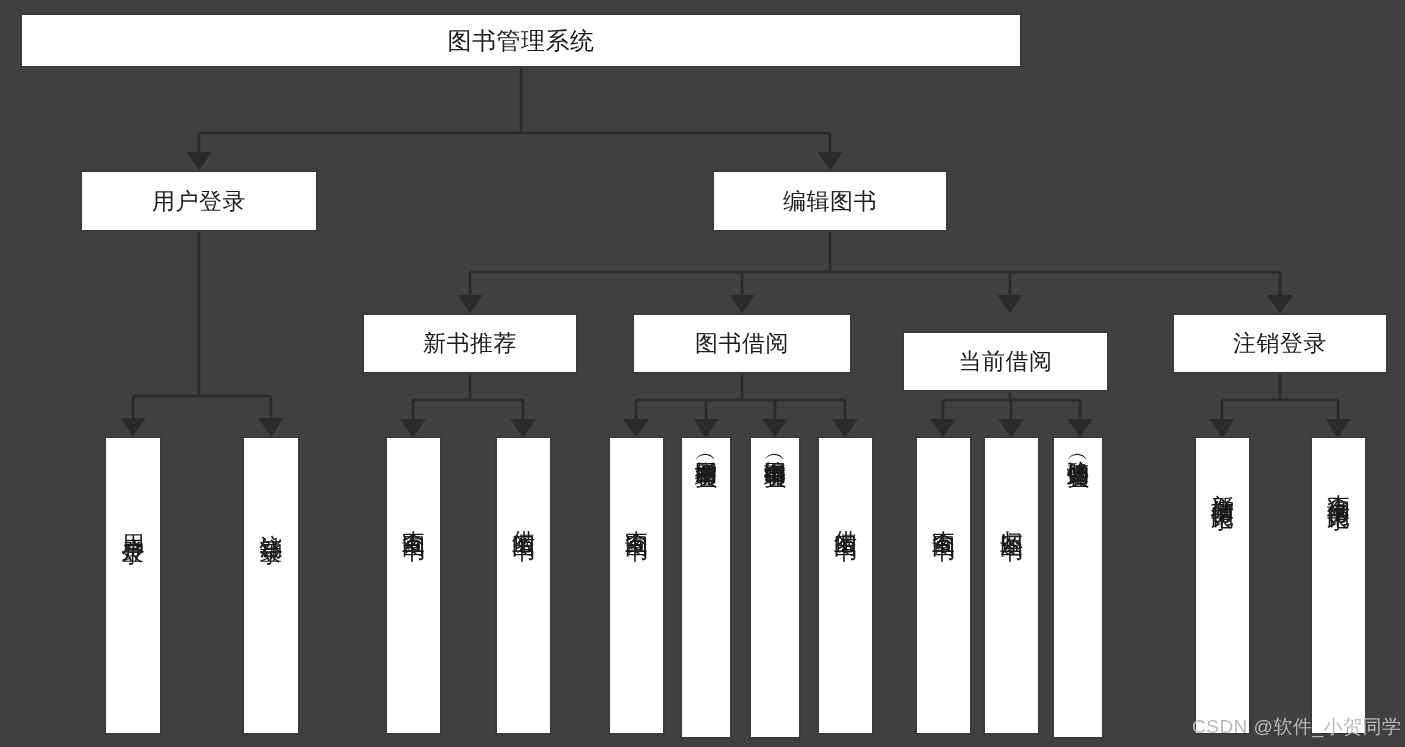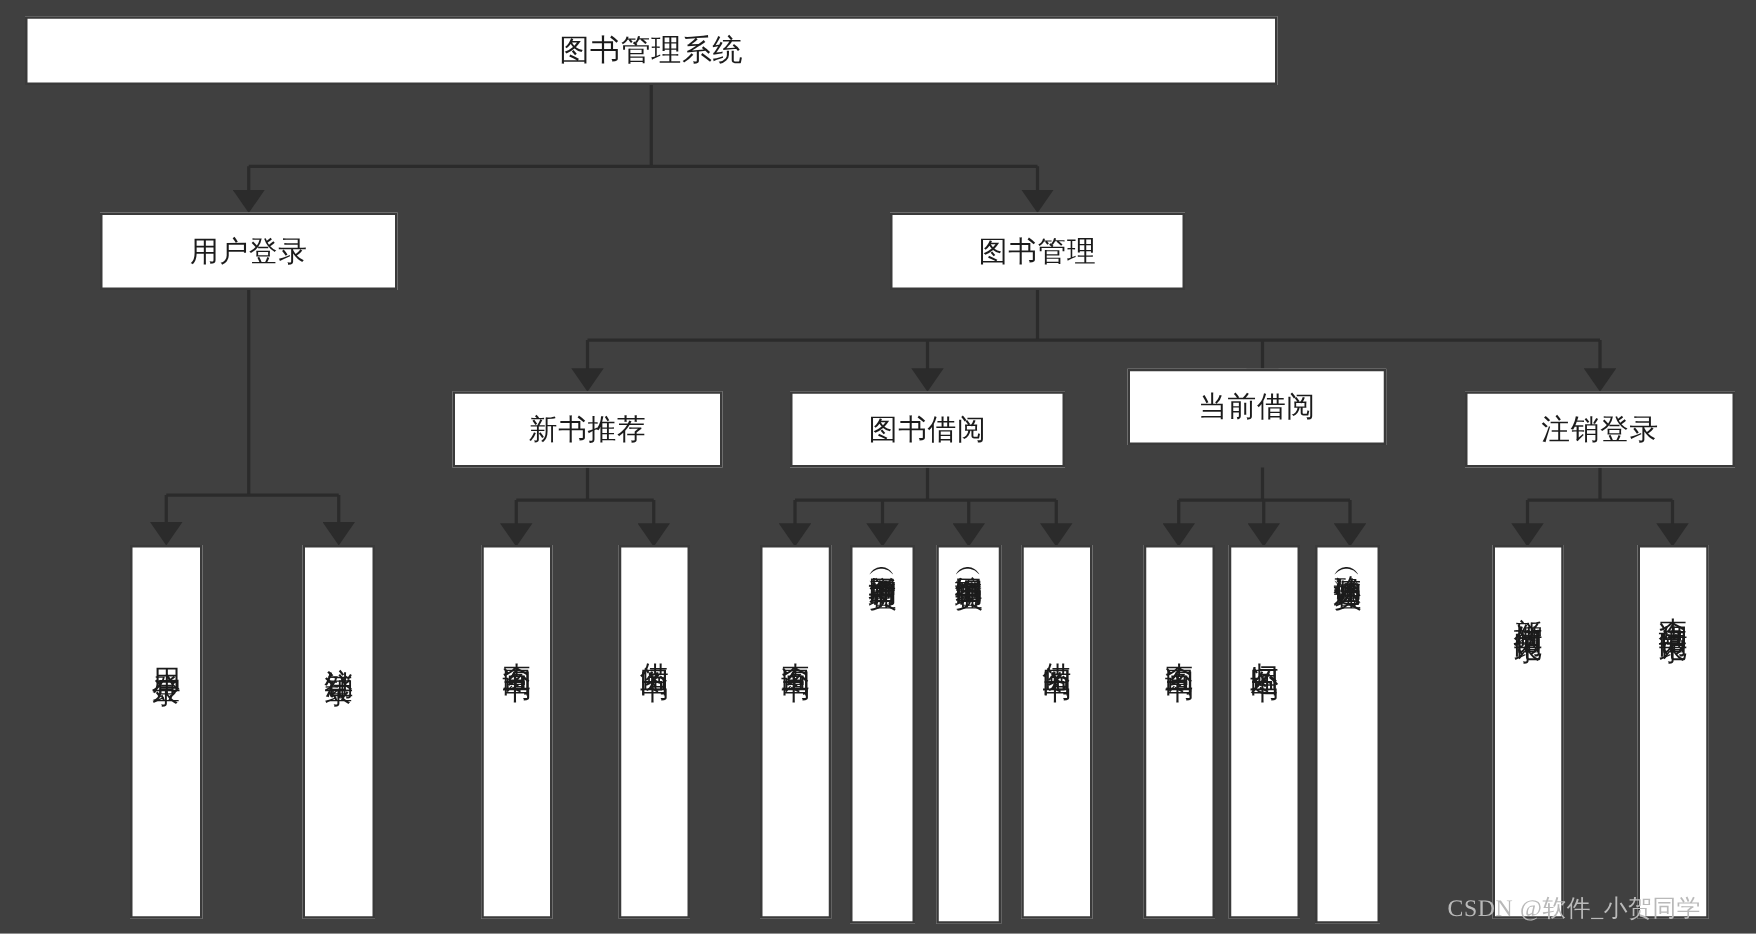--- a/index.html
+++ b/index.html
@@ -61,28 +61,27 @@
     font-size: 23px;
     line-height: 1.18;
     letter-spacing: 3px;
     max-height: 100%;
   }
   .node.vertical.tall-text {
     align-items: flex-start;
   }
   #watermark {
     position: absolute;
-    left: 1158px;
+    left: 1192px;
     top: 714px;
     font-size: 19px;
     color: #b9b9b9;
     letter-spacing: 0.5px;
     z-index: 6;
     white-space: nowrap;
-    font-family: Liberation Serif, serif;
   }
 </style>
 </head>
 <body>
 
 <div id="diagram-canvas">
 
   <svg id="edge-layer" viewBox="0 0 1405 747" width="1405" height="747" xmlns="http://www.w3.org/2000/svg">
     <defs>
       <marker id="arrowhead" markerWidth="9" markerHeight="10" refX="3.2" refY="5" orient="auto" markerUnits="strokeWidth">
@@ -135,32 +134,32 @@
 
   <div class="node horizontal root" style="left:20px; top:13px; width:1002px; height:55px;">
     <span class="node-label">图书管理系统</span>
   </div>
 
   <div class="node horizontal" style="left:80px; top:170px; width:238px; height:62px;">
     <span class="node-label">用户登录</span>
   </div>
 
   <div class="node horizontal" style="left:712px; top:170px; width:236px; height:62px;">
-    <span class="node-label">图书管理</span>
+    <span class="node-label">编辑图书</span>
   </div>
 
   <div class="node horizontal" style="left:632px; top:313px; width:220px; height:61px;">
     <span class="node-label">图书借阅</span>
   </div>
 
   <div class="node horizontal" style="left:362px; top:313px; width:216px; height:61px;">
     <span class="node-label">新书推荐</span>
   </div>
 
-  <div class="node horizontal" style="left:902px; top:295px; width:207px; height:61px;align-items:center;">
+  <div class="node horizontal" style="left:902px; top:331px; width:207px; height:61px;align-items:center;">
     <span class="node-label">当前借阅</span>
   </div>
 
   <div class="node horizontal" style="left:1172px; top:313px; width:216px; height:61px;">
     <span class="node-label">注销登录</span>
   </div>
 
   <div class="node vertical" style="left:104px; top:436px; width:58px; height:299px; padding-top:78px;">
     <span class="node-label">用户登录</span>
   </div>

